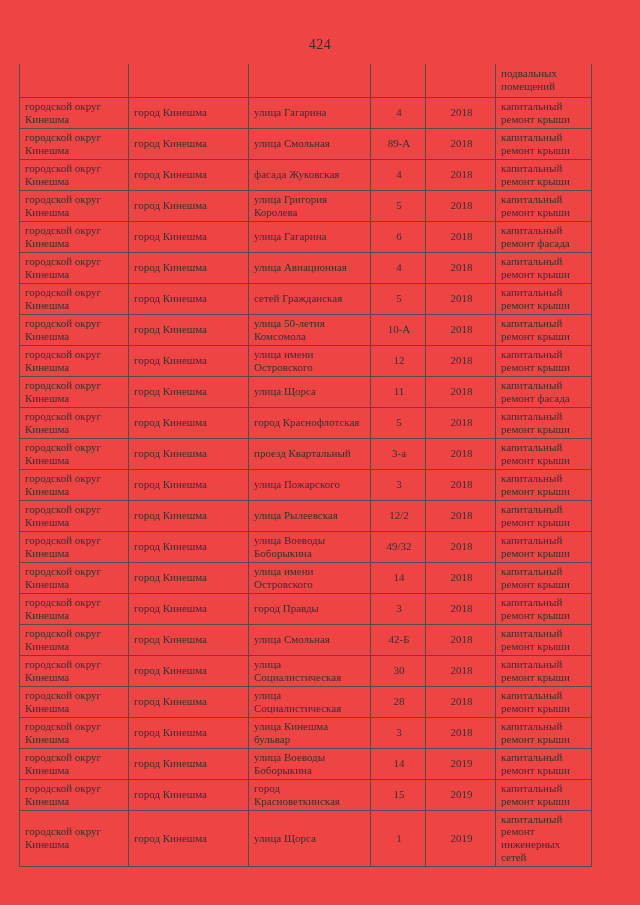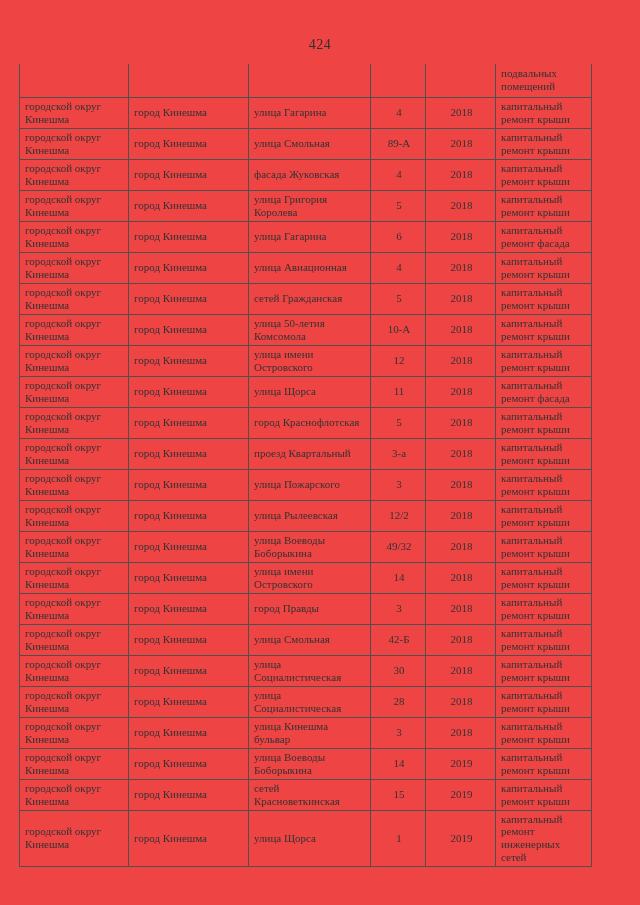--- a/index.html
+++ b/index.html
@@ -273,21 +273,21 @@
     <td class="c-city">город Кинешма</td>
     <td class="c-street">улица Воеводы Боборыкина</td>
     <td class="c-house">14</td>
     <td class="c-year">2019</td>
     <td class="c-work">капитальный ремонт крыши</td>
   </tr>
 
   <tr class="data-row">
     <td class="c-district">городской округ Кинешма</td>
     <td class="c-city">город Кинешма</td>
-    <td class="c-street">сетей Красноветкинская</td>
+    <td class="c-street">город Красноветкинская</td>
     <td class="c-house">15</td>
     <td class="c-year">2019</td>
     <td class="c-work">капитальный ремонт крыши</td>
   </tr>
 
   <tr class="data-row">
     <td class="c-district">городской округ Кинешма</td>
     <td class="c-city">город Кинешма</td>
     <td class="c-street">улица Щорса</td>
     <td class="c-house">1</td>

